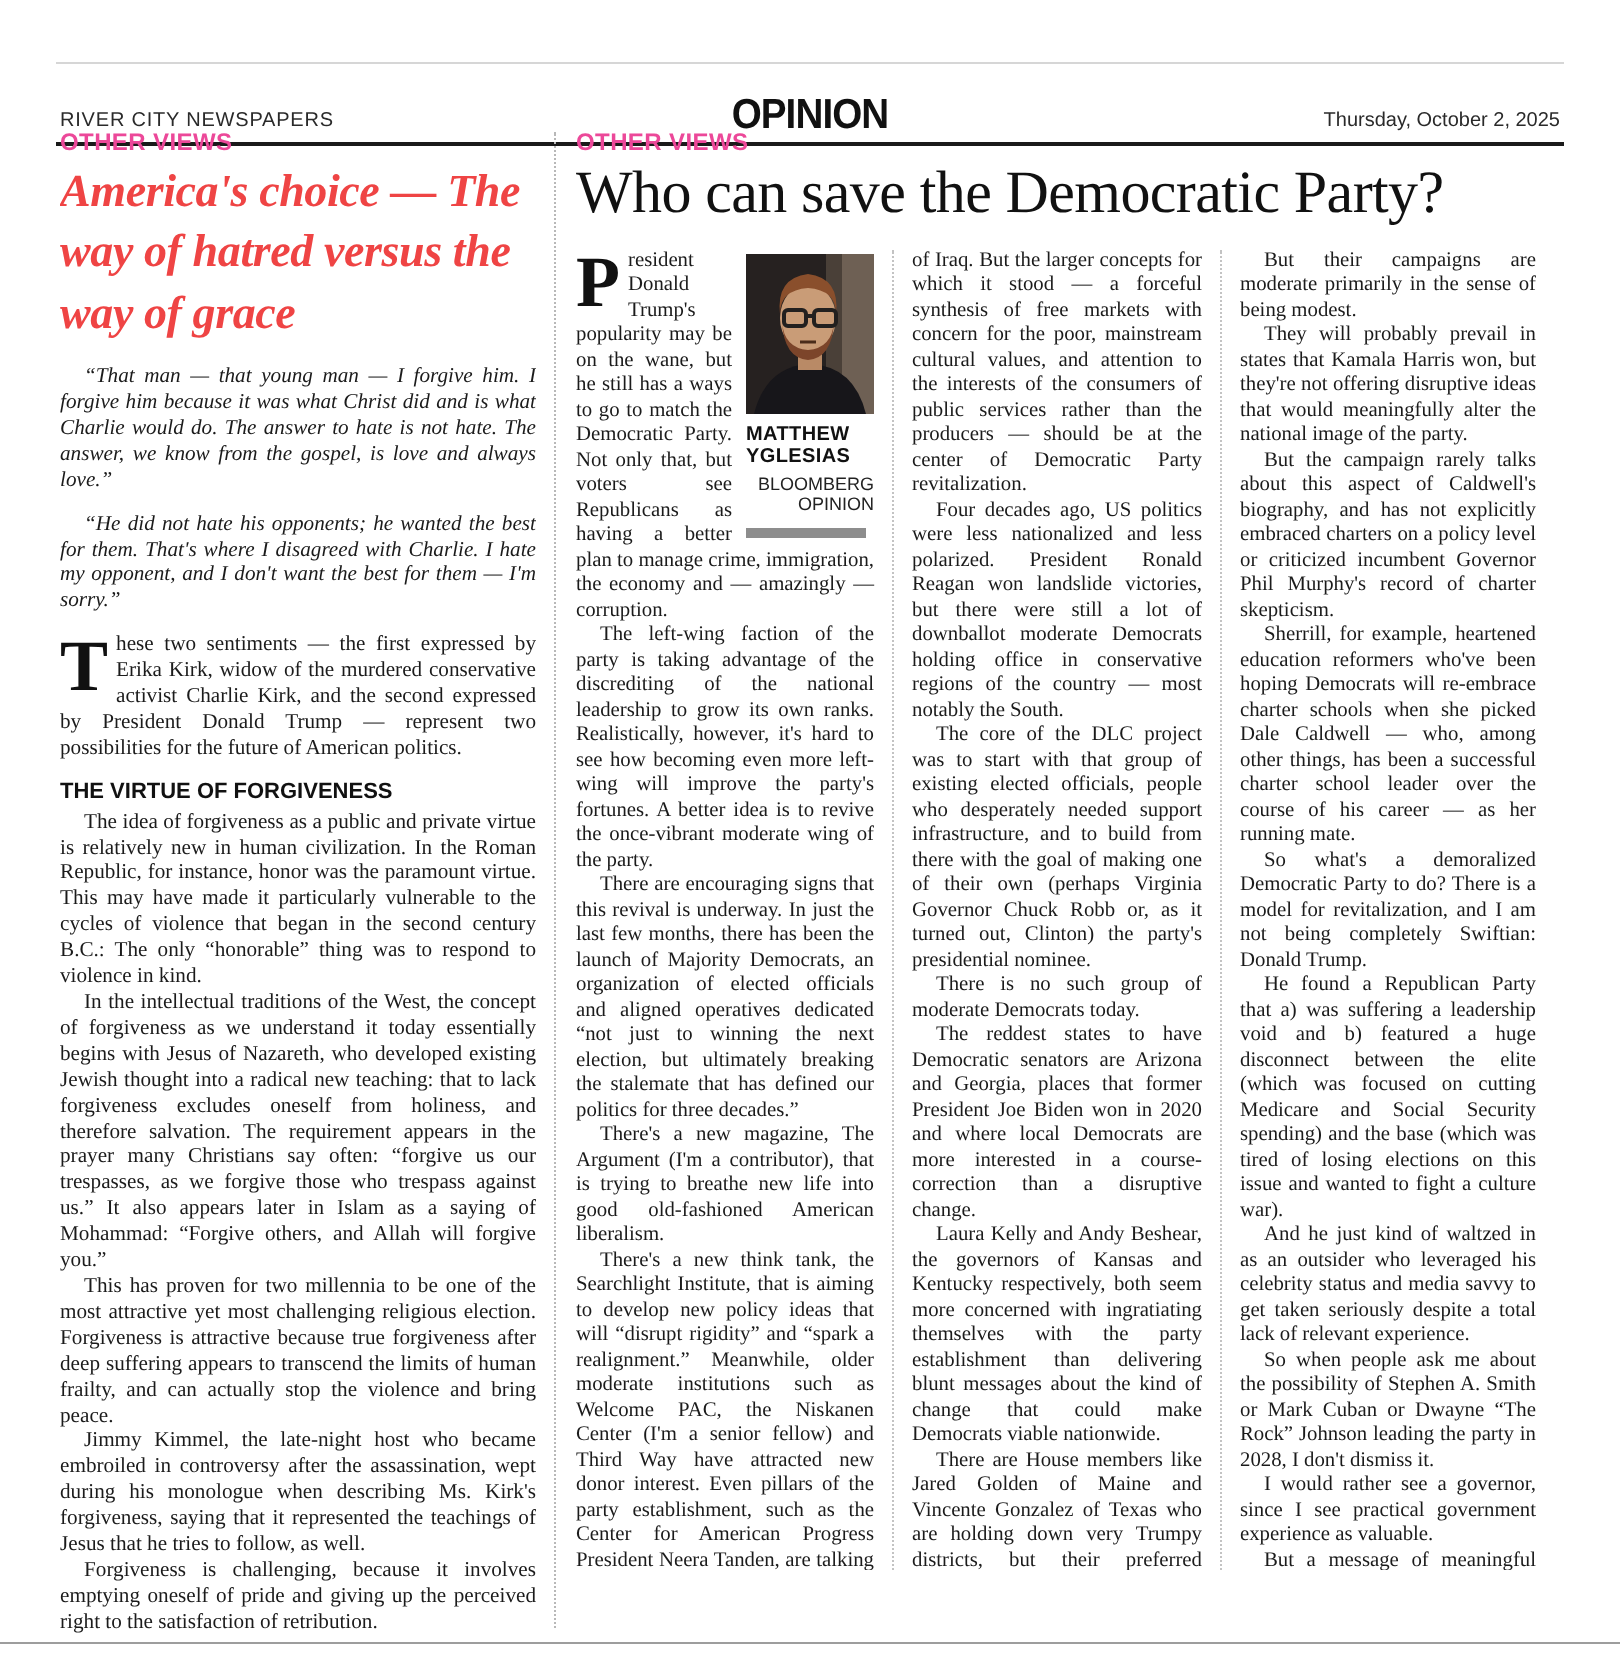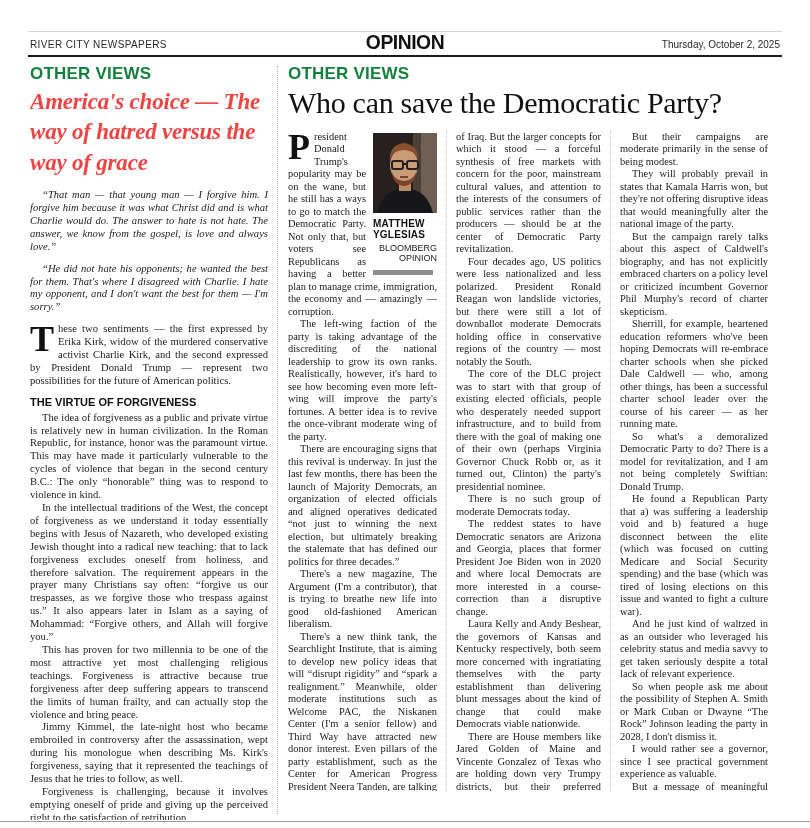--- a/index.html
+++ b/index.html
@@ -3,21 +3,21 @@
 <meta charset="utf-8">
 <style>
   * { margin:0; padding:0; box-sizing:border-box; }
   body { background:#e8e8e8; font-family:"Liberation Serif", serif; }
   .page {
     position:relative; width:810px; height:828px; margin:0 auto;
     background:#ffffff; color:#1b1b1b; overflow:hidden;
   }
   
   .masthead {
-    position:absolute; left:28px; right:28px; top:31px; height:26px;
+    position:absolute; left:28px; right:28px; top:31px; height:42px;
     border-top:1px solid #d6d6d6; border-bottom:2px solid #1a1a1a;
   }
   .masthead .paper-name {
     position:absolute; left:2px; bottom:5px;
     font-family:"Liberation Sans", sans-serif; font-size:10px; letter-spacing:.4px; color:#2a2a2a;
   }
   .masthead .section-title {
     position:absolute; left:0; right:0; bottom:1px; text-align:center;
     font-family:"Liberation Sans", sans-serif; font-weight:bold; font-size:21px;
     letter-spacing:-.5px; color:#111; transform:scaleX(.92);
@@ -25,21 +25,21 @@
   .masthead .date {
     position:absolute; right:2px; bottom:5px;
     font-family:"Liberation Sans", sans-serif; font-size:10px; color:#2a2a2a;
   }
   .bottom-rule { position:absolute; left:0; right:0; bottom:6px; border-top:1px solid #9d9d9d; }
   .center-divider { position:absolute; left:277px; top:66px; height:748px; border-left:1px dotted #b8b8b8; }
 
   
   .kicker {
     font-family:"Liberation Sans", sans-serif; font-weight:bold;
-    font-size:17px; letter-spacing:.2px; color:#15803d; margin-bottom:3px;
+    font-size:12px; letter-spacing:.2px; color:#ec4899; margin-bottom:3px;
   }
   .para { margin:0; text-align:justify; text-indent:12px; hyphens:auto; }
   .quote { font-style:italic; margin-bottom:9px; }
   .dropcap-para { text-indent:0; }
   .subhead {
     font-family:"Liberation Sans", sans-serif; font-weight:bold; font-size:11px;
     color:#111; text-indent:0; text-align:left; margin:8px 0 3px;
   }
   .dropcap {
     float:left; font-weight:bold; color:#111;
@@ -93,21 +93,21 @@
   <div class="left-article">
     <div class="kicker">OTHER VIEWS</div>
     <h2 class="left-headline">America's choice — The way of hatred versus the way of grace</h2>
     <div class="left-body">
         <p class="para quote">“That man — that young man — I forgive him. I forgive him because it was what Christ did and is what Charlie would do. The answer to hate is not hate. The answer, we know from the gospel, is love and always love.”</p>
         <p class="para quote">“He did not hate his opponents; he wanted the best for them. That's where I disagreed with Charlie. I hate my opponent, and I don't want the best for them — I'm sorry.”</p>
         <p class="para dropcap-para"><span class="dropcap">T</span>hese two sentiments — the first expressed by Erika Kirk, widow of the murdered conservative activist Charlie Kirk, and the second expressed by President Donald Trump — represent two possibilities for the future of American politics.</p>
         <p class="para subhead">THE VIRTUE OF FORGIVENESS</p>
         <p class="para">The idea of forgiveness as a public and private virtue is relatively new in human civilization. In the Roman Republic, for instance, honor was the paramount virtue. This may have made it particularly vulnerable to the cycles of violence that began in the second century B.C.: The only “honorable” thing was to respond to violence in kind.</p>
         <p class="para">In the intellectual traditions of the West, the concept of forgiveness as we understand it today essentially begins with Jesus of Nazareth, who developed existing Jewish thought into a radical new teaching: that to lack forgiveness excludes oneself from holiness, and therefore salvation. The requirement appears in the prayer many Christians say often: “forgive us our trespasses, as we forgive those who trespass against us.” It also appears later in Islam as a saying of Mohammad: “Forgive others, and Allah will forgive you.”</p>
-        <p class="para">This has proven for two millennia to be one of the most attractive yet most challenging religious teachings. Forgiveness is attractive because true forgiveness after deep suffering appears to transcend the limits of human frailty, and can actually stop the violence and bring peace.</p>
+        <p class="para">This has proven for two millennia to be one of the most attractive yet most challenging religious election. Forgiveness is attractive because true forgiveness after deep suffering appears to transcend the limits of human frailty, and can actually stop the violence and bring peace.</p>
         <p class="para">Jimmy Kimmel, the late-night host who became embroiled in controversy after the assassination, wept during his monologue when describing Ms. Kirk's forgiveness, saying that it represented the teachings of Jesus that he tries to follow, as well.</p>
         <p class="para">Forgiveness is challenging, because it involves emptying oneself of pride and giving up the perceived right to the satisfaction of retribution.</p>
       </div>
   </div>
 
   <div class="center-divider"></div>
 
   <div class="right-article">
     <div class="kicker">OTHER VIEWS</div>
     <h1 class="right-headline">Who can save the Democratic Party?</h1>

